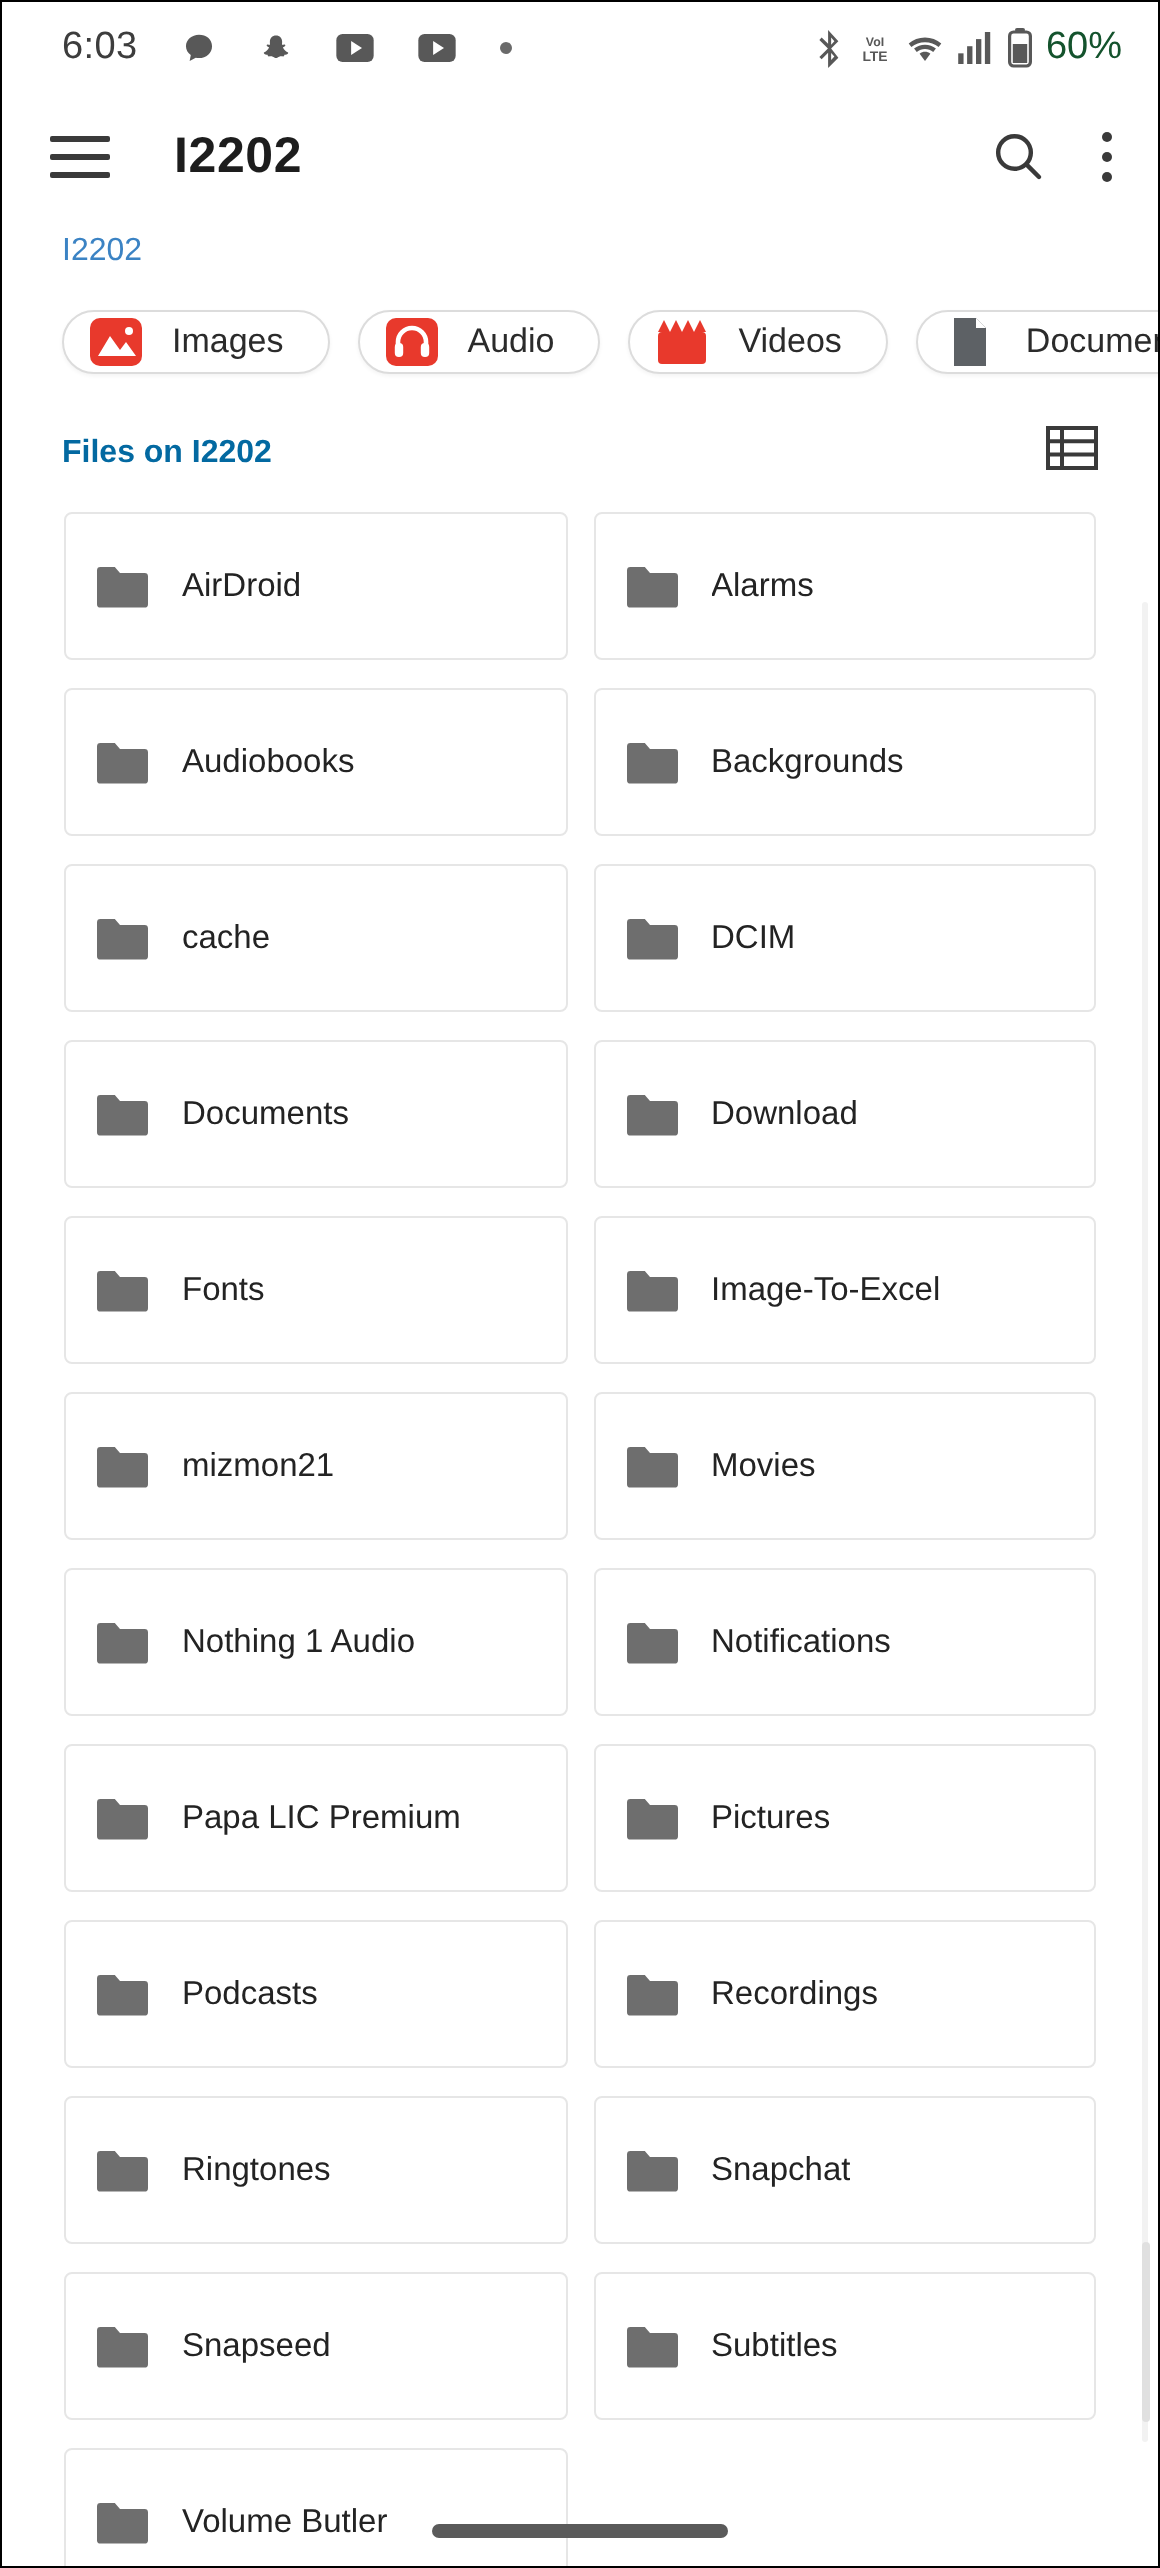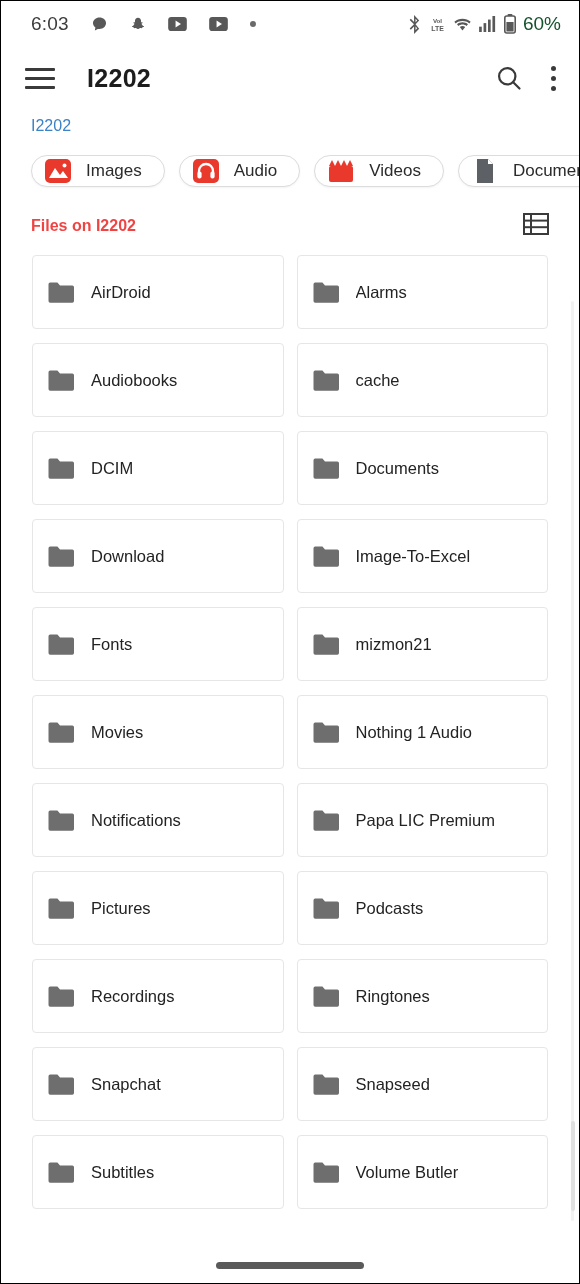--- a/index.html
+++ b/index.html
@@ -89,21 +89,21 @@
   }
   .chip-label { font-size: 17px; color: #2b2b2b; }
   .chip-ico { width: 30px; height: 30px; flex: 0 0 auto; }
 
   
   .sectionrow {
     display: flex;
     align-items: center;
     padding: 12px 30px 10px 30px;
   }
-  .section-title { font-size: 16px; color: #ef4444; font-weight: 600; }
+  .section-title { font-size: 16px; color: #0369a1; font-weight: 600; }
   .viewtoggle { margin-left: auto; cursor: pointer; }
 
   
   .grid {
     padding: 6px 31px 0 31px;
     display: grid;
     grid-template-columns: 1fr 1fr;
     gap: 14px 13px;
     position: relative;
   }
@@ -332,20 +332,26 @@
       <div class="card">
         <span class="folder-ico"><svg width="28" height="23" viewBox="0 0 28 23">
             <path d="M1.5 3.2a1.7 1.7 0 0 1 1.7-1.7h7.2l2.6 3h12.3a1.7 1.7 0 0 1 1.7 1.7v13.9a1.7 1.7 0 0 1-1.7 1.7H3.2a1.7 1.7 0 0 1-1.7-1.7z" fill="#6e6e6e"></path>
           </svg></span>
         <span class="card-label">Audiobooks</span>
       </div>
       <div class="card">
         <span class="folder-ico"><svg width="28" height="23" viewBox="0 0 28 23">
             <path d="M1.5 3.2a1.7 1.7 0 0 1 1.7-1.7h7.2l2.6 3h12.3a1.7 1.7 0 0 1 1.7 1.7v13.9a1.7 1.7 0 0 1-1.7 1.7H3.2a1.7 1.7 0 0 1-1.7-1.7z" fill="#6e6e6e"></path>
           </svg></span>
+        <span class="card-label">Backgrounds</span>
+      </div>
+      <div class="card">
+        <span class="folder-ico"><svg width="28" height="23" viewBox="0 0 28 23">
+            <path d="M1.5 3.2a1.7 1.7 0 0 1 1.7-1.7h7.2l2.6 3h12.3a1.7 1.7 0 0 1 1.7 1.7v13.9a1.7 1.7 0 0 1-1.7 1.7H3.2a1.7 1.7 0 0 1-1.7-1.7z" fill="#6e6e6e"></path>
+          </svg></span>
         <span class="card-label">cache</span>
       </div>
       <div class="card">
         <span class="folder-ico"><svg width="28" height="23" viewBox="0 0 28 23">
             <path d="M1.5 3.2a1.7 1.7 0 0 1 1.7-1.7h7.2l2.6 3h12.3a1.7 1.7 0 0 1 1.7 1.7v13.9a1.7 1.7 0 0 1-1.7 1.7H3.2a1.7 1.7 0 0 1-1.7-1.7z" fill="#6e6e6e"></path>
           </svg></span>
         <span class="card-label">DCIM</span>
       </div>
       <div class="card">
         <span class="folder-ico"><svg width="28" height="23" viewBox="0 0 28 23">
@@ -356,27 +362,27 @@
       <div class="card">
         <span class="folder-ico"><svg width="28" height="23" viewBox="0 0 28 23">
             <path d="M1.5 3.2a1.7 1.7 0 0 1 1.7-1.7h7.2l2.6 3h12.3a1.7 1.7 0 0 1 1.7 1.7v13.9a1.7 1.7 0 0 1-1.7 1.7H3.2a1.7 1.7 0 0 1-1.7-1.7z" fill="#6e6e6e"></path>
           </svg></span>
         <span class="card-label">Download</span>
       </div>
       <div class="card">
         <span class="folder-ico"><svg width="28" height="23" viewBox="0 0 28 23">
             <path d="M1.5 3.2a1.7 1.7 0 0 1 1.7-1.7h7.2l2.6 3h12.3a1.7 1.7 0 0 1 1.7 1.7v13.9a1.7 1.7 0 0 1-1.7 1.7H3.2a1.7 1.7 0 0 1-1.7-1.7z" fill="#6e6e6e"></path>
           </svg></span>
+        <span class="card-label">Fonts</span>
+      </div>
+      <div class="card">
+        <span class="folder-ico"><svg width="28" height="23" viewBox="0 0 28 23">
+            <path d="M1.5 3.2a1.7 1.7 0 0 1 1.7-1.7h7.2l2.6 3h12.3a1.7 1.7 0 0 1 1.7 1.7v13.9a1.7 1.7 0 0 1-1.7 1.7H3.2a1.7 1.7 0 0 1-1.7-1.7z" fill="#6e6e6e"></path>
+          </svg></span>
         <span class="card-label">Image-To-Excel</span>
-      </div>
-      <div class="card">
-        <span class="folder-ico"><svg width="28" height="23" viewBox="0 0 28 23">
-            <path d="M1.5 3.2a1.7 1.7 0 0 1 1.7-1.7h7.2l2.6 3h12.3a1.7 1.7 0 0 1 1.7 1.7v13.9a1.7 1.7 0 0 1-1.7 1.7H3.2a1.7 1.7 0 0 1-1.7-1.7z" fill="#6e6e6e"></path>
-          </svg></span>
-        <span class="card-label">Fonts</span>
       </div>
       <div class="card">
         <span class="folder-ico"><svg width="28" height="23" viewBox="0 0 28 23">
             <path d="M1.5 3.2a1.7 1.7 0 0 1 1.7-1.7h7.2l2.6 3h12.3a1.7 1.7 0 0 1 1.7 1.7v13.9a1.7 1.7 0 0 1-1.7 1.7H3.2a1.7 1.7 0 0 1-1.7-1.7z" fill="#6e6e6e"></path>
           </svg></span>
         <span class="card-label">mizmon21</span>
       </div>
       <div class="card">
         <span class="folder-ico"><svg width="28" height="23" viewBox="0 0 28 23">
             <path d="M1.5 3.2a1.7 1.7 0 0 1 1.7-1.7h7.2l2.6 3h12.3a1.7 1.7 0 0 1 1.7 1.7v13.9a1.7 1.7 0 0 1-1.7 1.7H3.2a1.7 1.7 0 0 1-1.7-1.7z" fill="#6e6e6e"></path>

